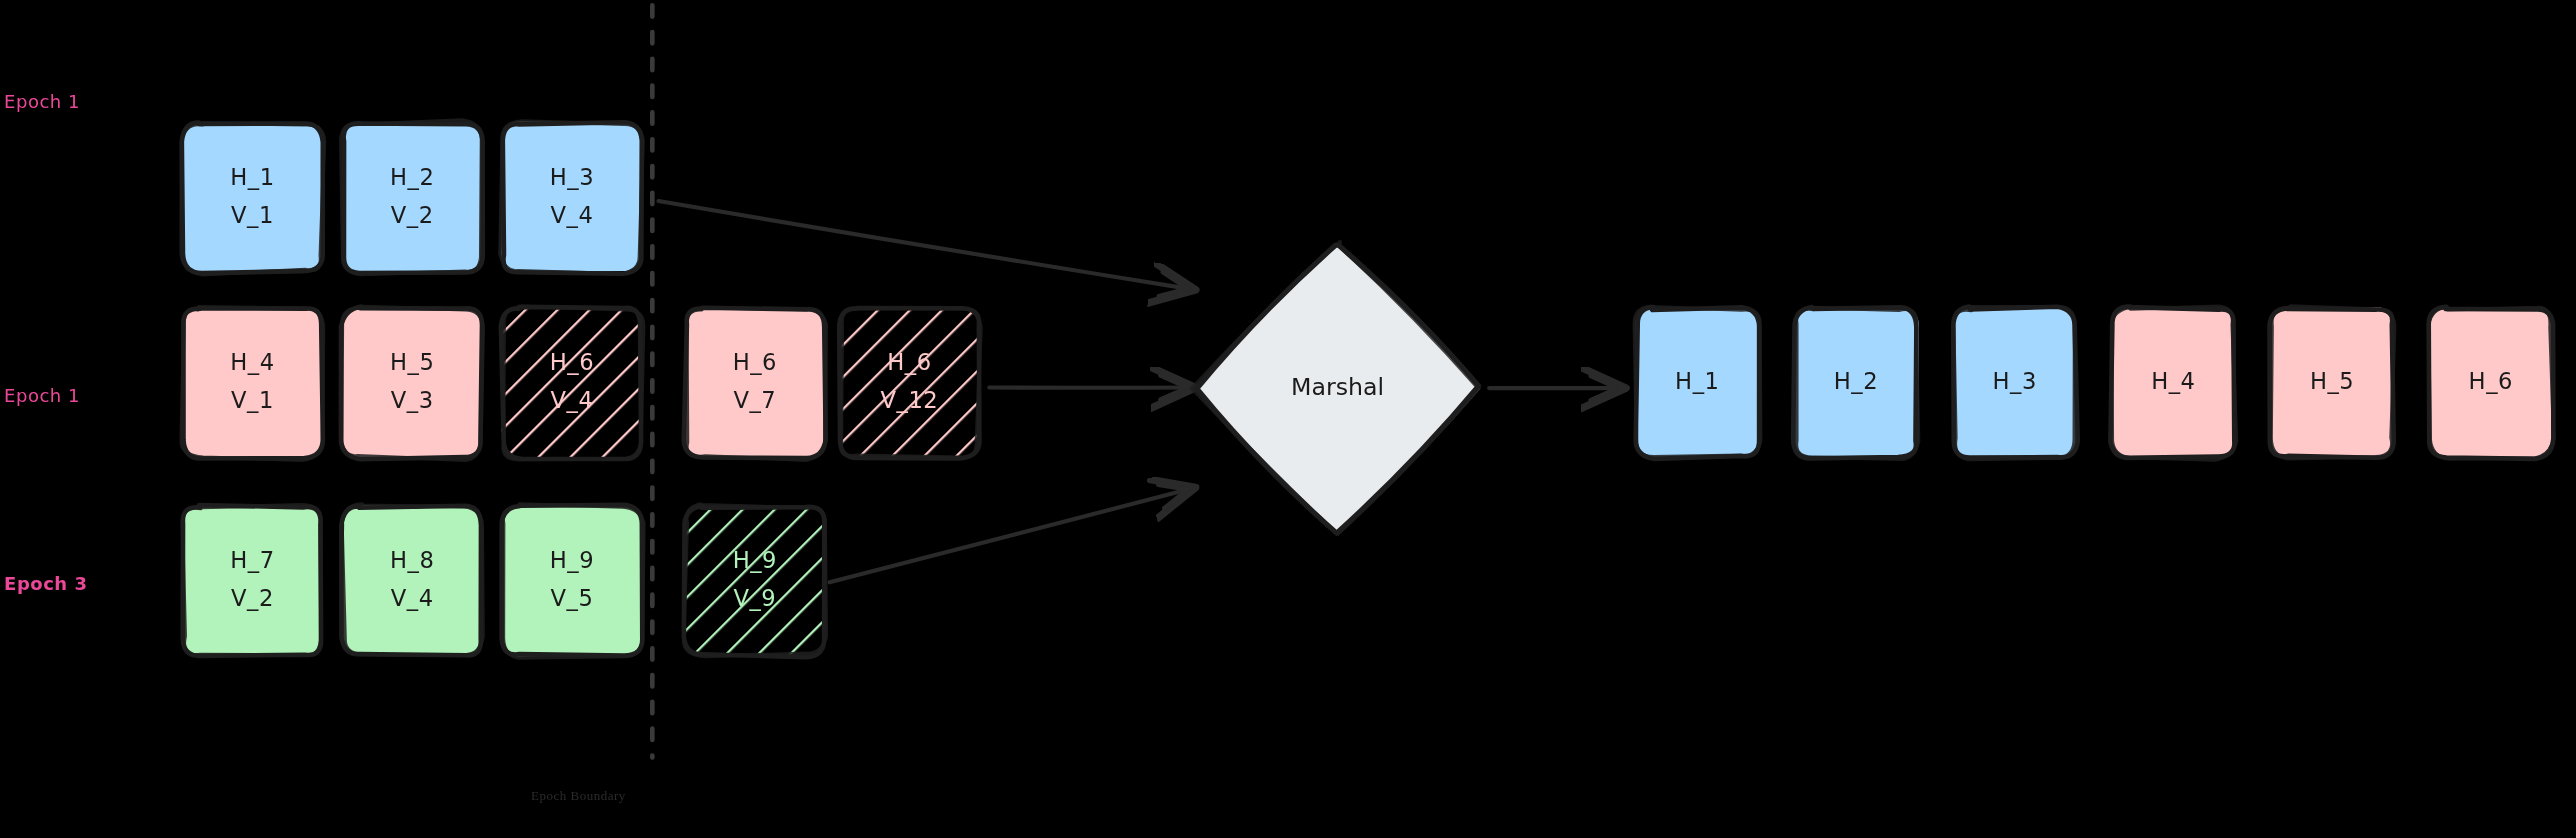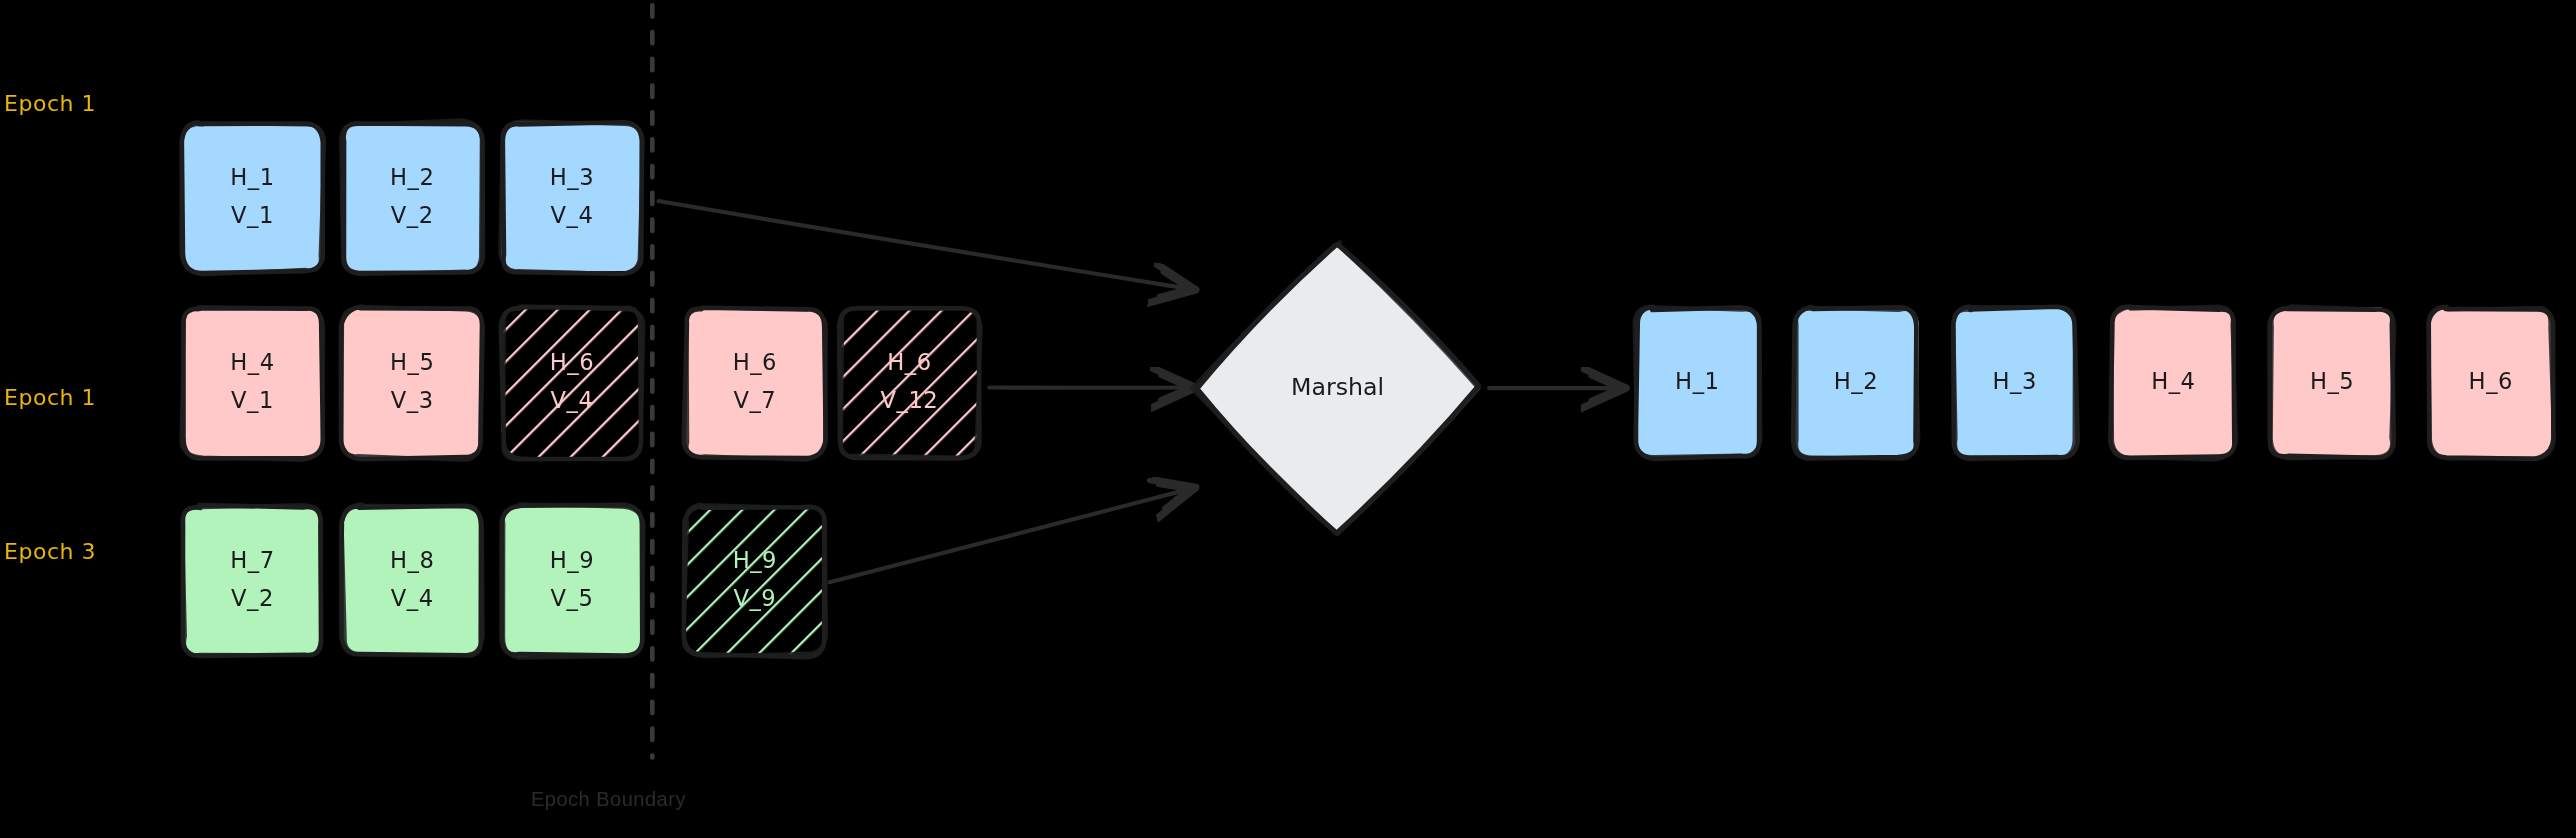--- a/index.html
+++ b/index.html
@@ -5,30 +5,30 @@
   html,body{margin:0;padding:0;background:#000;}
   body{
     width:3072px;height:839px;overflow:hidden;position:relative;
     font-family:"DejaVu Sans", sans-serif;
   }
   #stage{position:absolute;left:0;top:0;width:3072px;height:839px;}
   svg.layer{position:absolute;left:0;top:0;width:3072px;height:839px;overflow:visible;}
   .epoch-label{
     position:absolute;
     font-family:"DejaVu Sans", sans-serif;
-    font-size:22px;
-    color:#eab308;
+    font-size:18px;
+    color:#ec4899;
     letter-spacing:0.5px;
     white-space:nowrap;
     pointer-events:none;
   }
   .boundary-label{
     position:absolute;
-    font-family:Liberation Sans, sans-serif;
-    font-size:20px;
+    font-family:Liberation Serif, serif;
+    font-size:13px;
     color:#2b2b2b;
     letter-spacing:0.5px;
     white-space:nowrap;
   }
   .node-text{
     font-family:"DejaVu Sans", sans-serif;
     font-size:44px;
     fill:#1b1b1b;
     text-anchor:middle;
     dominant-baseline:middle;
@@ -237,17 +237,17 @@
           <path d="M 5675.252077105107 597.702024461097 L 5841.795114518048 597.2641963969284 Q 5878.521074297149 597.3586559306638 5875.985132218331 630.2495632177449 L 5877.730745496103 855.2476370354404 Q 5879.65250516201 886.8148691662657 5843.722018482034 886.1838133340626 L 5670.76408141887 890.7517365243992 Q 5640.942305567181 889.2938604374854 5638.460997582628 856.0734777474187 L 5636.837721825036 629.5661079290165 Q 5639.694232584766 600.9669795064102 5672.860028745075 600.8596224812137 Z" fill="#b2f2bb" stroke="none"></path>
           <path d="M 5672.945207359011 597.5844047083913 L 5846.374591592175 599.0816218874331 Q 5876.753881217564 595.829464674615 5873.943550080267 634.7682788997275 L 5874.040139198555 856.2497245994163 Q 5875.552799821856 888.7964192648867 5840.00645601773 888.7268784959925 L 5670.4184706215365 885.9784502691955 Q 5637.77186232911 886.0471878655009 5636.16423895986 850.6873499155917 L 5642.408668823032 634.8219621210927 Q 5638.189736129106 594.6135289669566 5676.227358765307 598.1443107145113 Z" fill="none" stroke="#1e1e1e" stroke-width="9" stroke-linecap="round" stroke-linejoin="round"></path>
           <path d="M 5676.7249589007 597.4373250028292 L 5843.361597540491 593.7313275340625 Q 5874.550452054735 595.7306234849294 5874.5714886200485 630.2458078876351 L 5876.678736927304 853.2200529594999 Q 5875.3470356479975 884.4034807688573 5841.777190746636 883.2445793152995 L 5670.918968462814 889.8886470826756 Q 5643.617471699425 886.7292766588411 5637.937501909182 850.97585105988 L 5639.411768260138 631.68855262021 Q 5634.97721934364 595.914060653613 5672.619209768539 600.0620369944079 Z" fill="none" stroke="#1e1e1e" stroke-width="7" stroke-linecap="round" stroke-linejoin="round" opacity="0.85"></path>
           <text x="5758" y="743" class="node-text">H_9</text>
         </g>
       </g>
   </svg>
   <div id="labels">
       <div class="epoch-label" style="left: 4.1px; top: 91px;">Epoch 1</div>
       <div class="epoch-label" style="left: 4.1px; top: 385px;">Epoch 1</div>
-      <div class="epoch-label" style="left: 4.1px; top: 539px;">Epoch 3</div>
+      <div class="epoch-label" style="left: 4.1px; top: 573px; font-weight: bold;">Epoch 3</div>
       <div class="boundary-label" style="left: 531px; top: 788px;">Epoch Boundary</div>
     </div>
 </div>
 
 
 </body></html>

